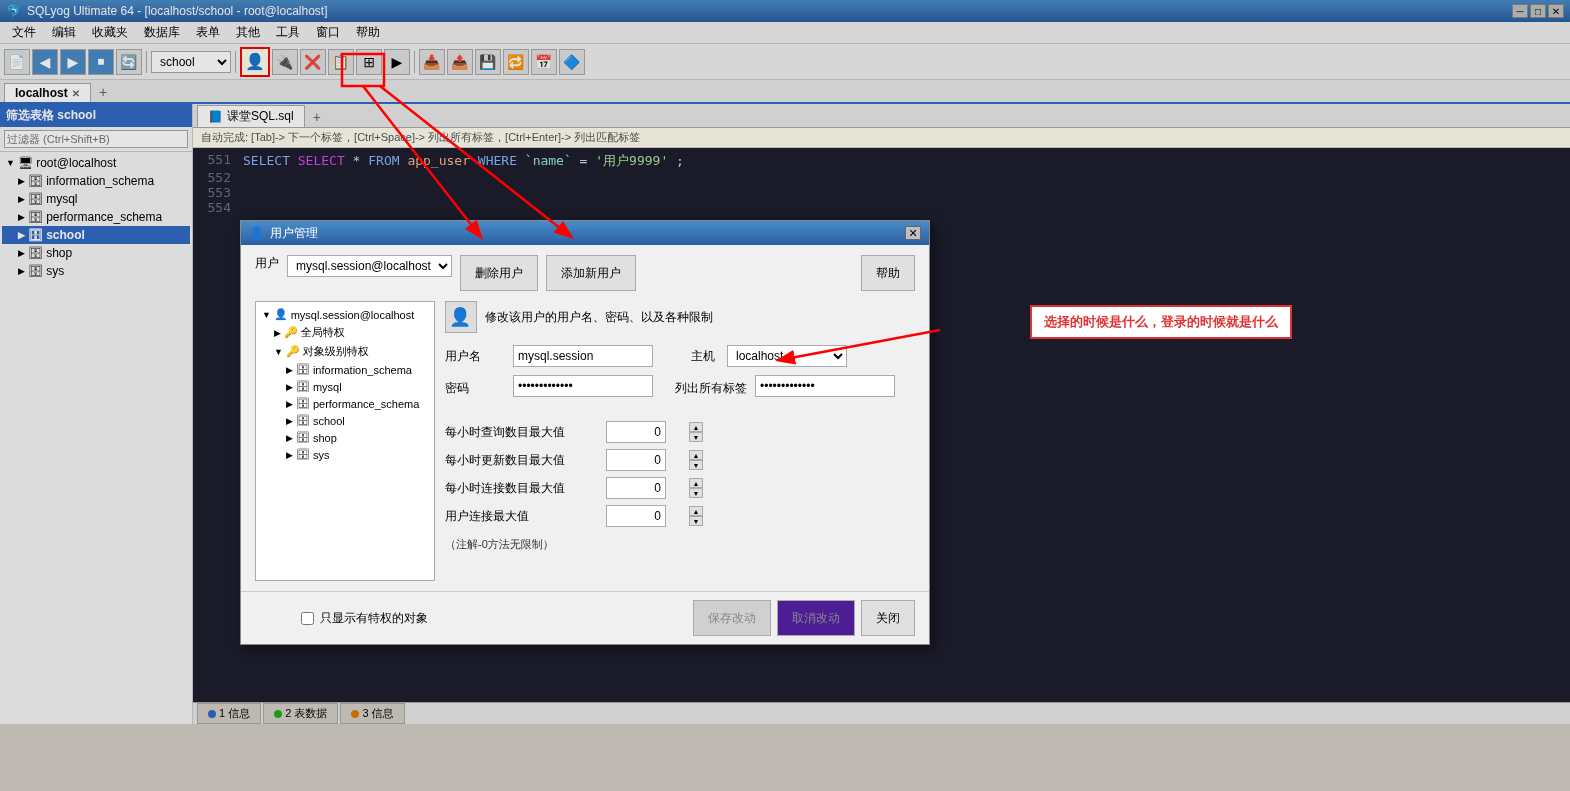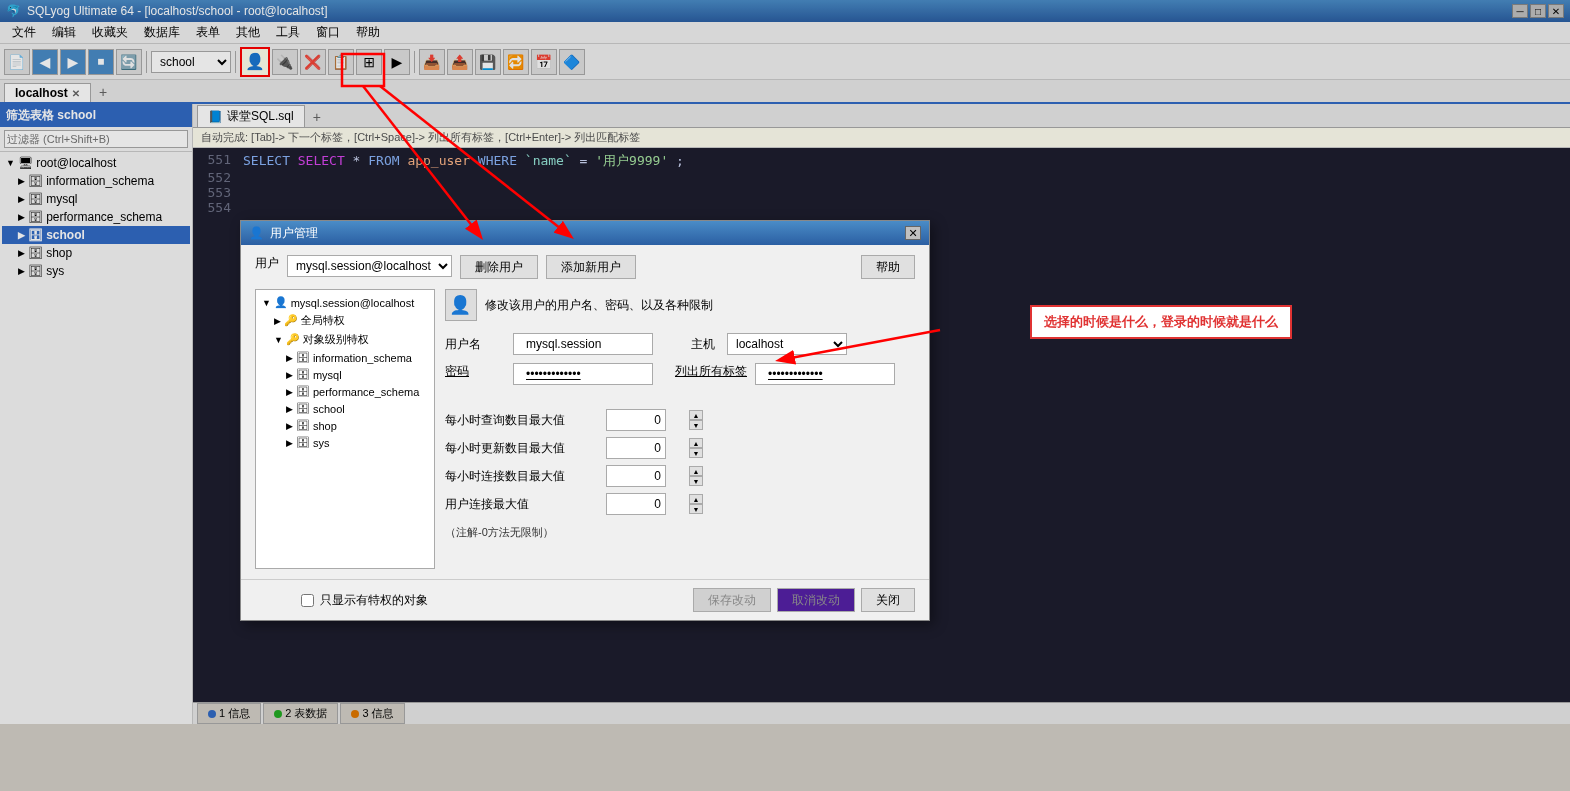--- a/index.html
+++ b/index.html
@@ -258,21 +258,21 @@
     .modal-user-label { font-size: 12px; }
     .modal-user-select {
       height: 22px;
       border: 1px solid #aaa;
       background: white;
       font-size: 12px;
       padding: 0 4px;
       min-width: 160px;
     }
     .modal-btn {
-      height: 24px;
+      height: 36px;
       padding: 0 14px;
       background: #e0e0e0;
       border: 1px solid #aaa;
       cursor: pointer;
       font-size: 12px;
     }
     .modal-btn.primary { margin-left: auto; }
 
     .modal-content {
       display: flex;
@@ -318,39 +318,38 @@
       align-items: center;
       margin-bottom: 8px;
       gap: 8px;
     }
     .form-label { font-size: 12px; min-width: 60px; }
     .form-input {
       height: 22px;
       border: 1px solid #aaa;
       background: white;
       font-size: 12px;
-      padding: 0 12px;
+      padding: 0 4px;
       width: 140px;
     }
     .form-host-select {
       height: 22px;
       border: 1px solid #aaa;
       background: white;
       font-size: 12px;
       padding: 0 4px;
       width: 120px;
     }
     .form-host-label { font-size: 12px; margin-left: 30px; min-width: 28px; }
 
     .form-pw-row {
       display: flex;
-      align-items: flex-start;
+      align-items: flex-end;
       margin-bottom: 24px;
       gap: 8px;
-      text-decoration: underline;
     }
     .re-pw-label { font-size: 12px; min-width: 72px; margin-left: 14px; }
 
     .limit-section { margin-top: 12px; }
     .limit-row {
       display: flex;
       align-items: center;
       margin-bottom: 6px;
       gap: 21px;
     }

